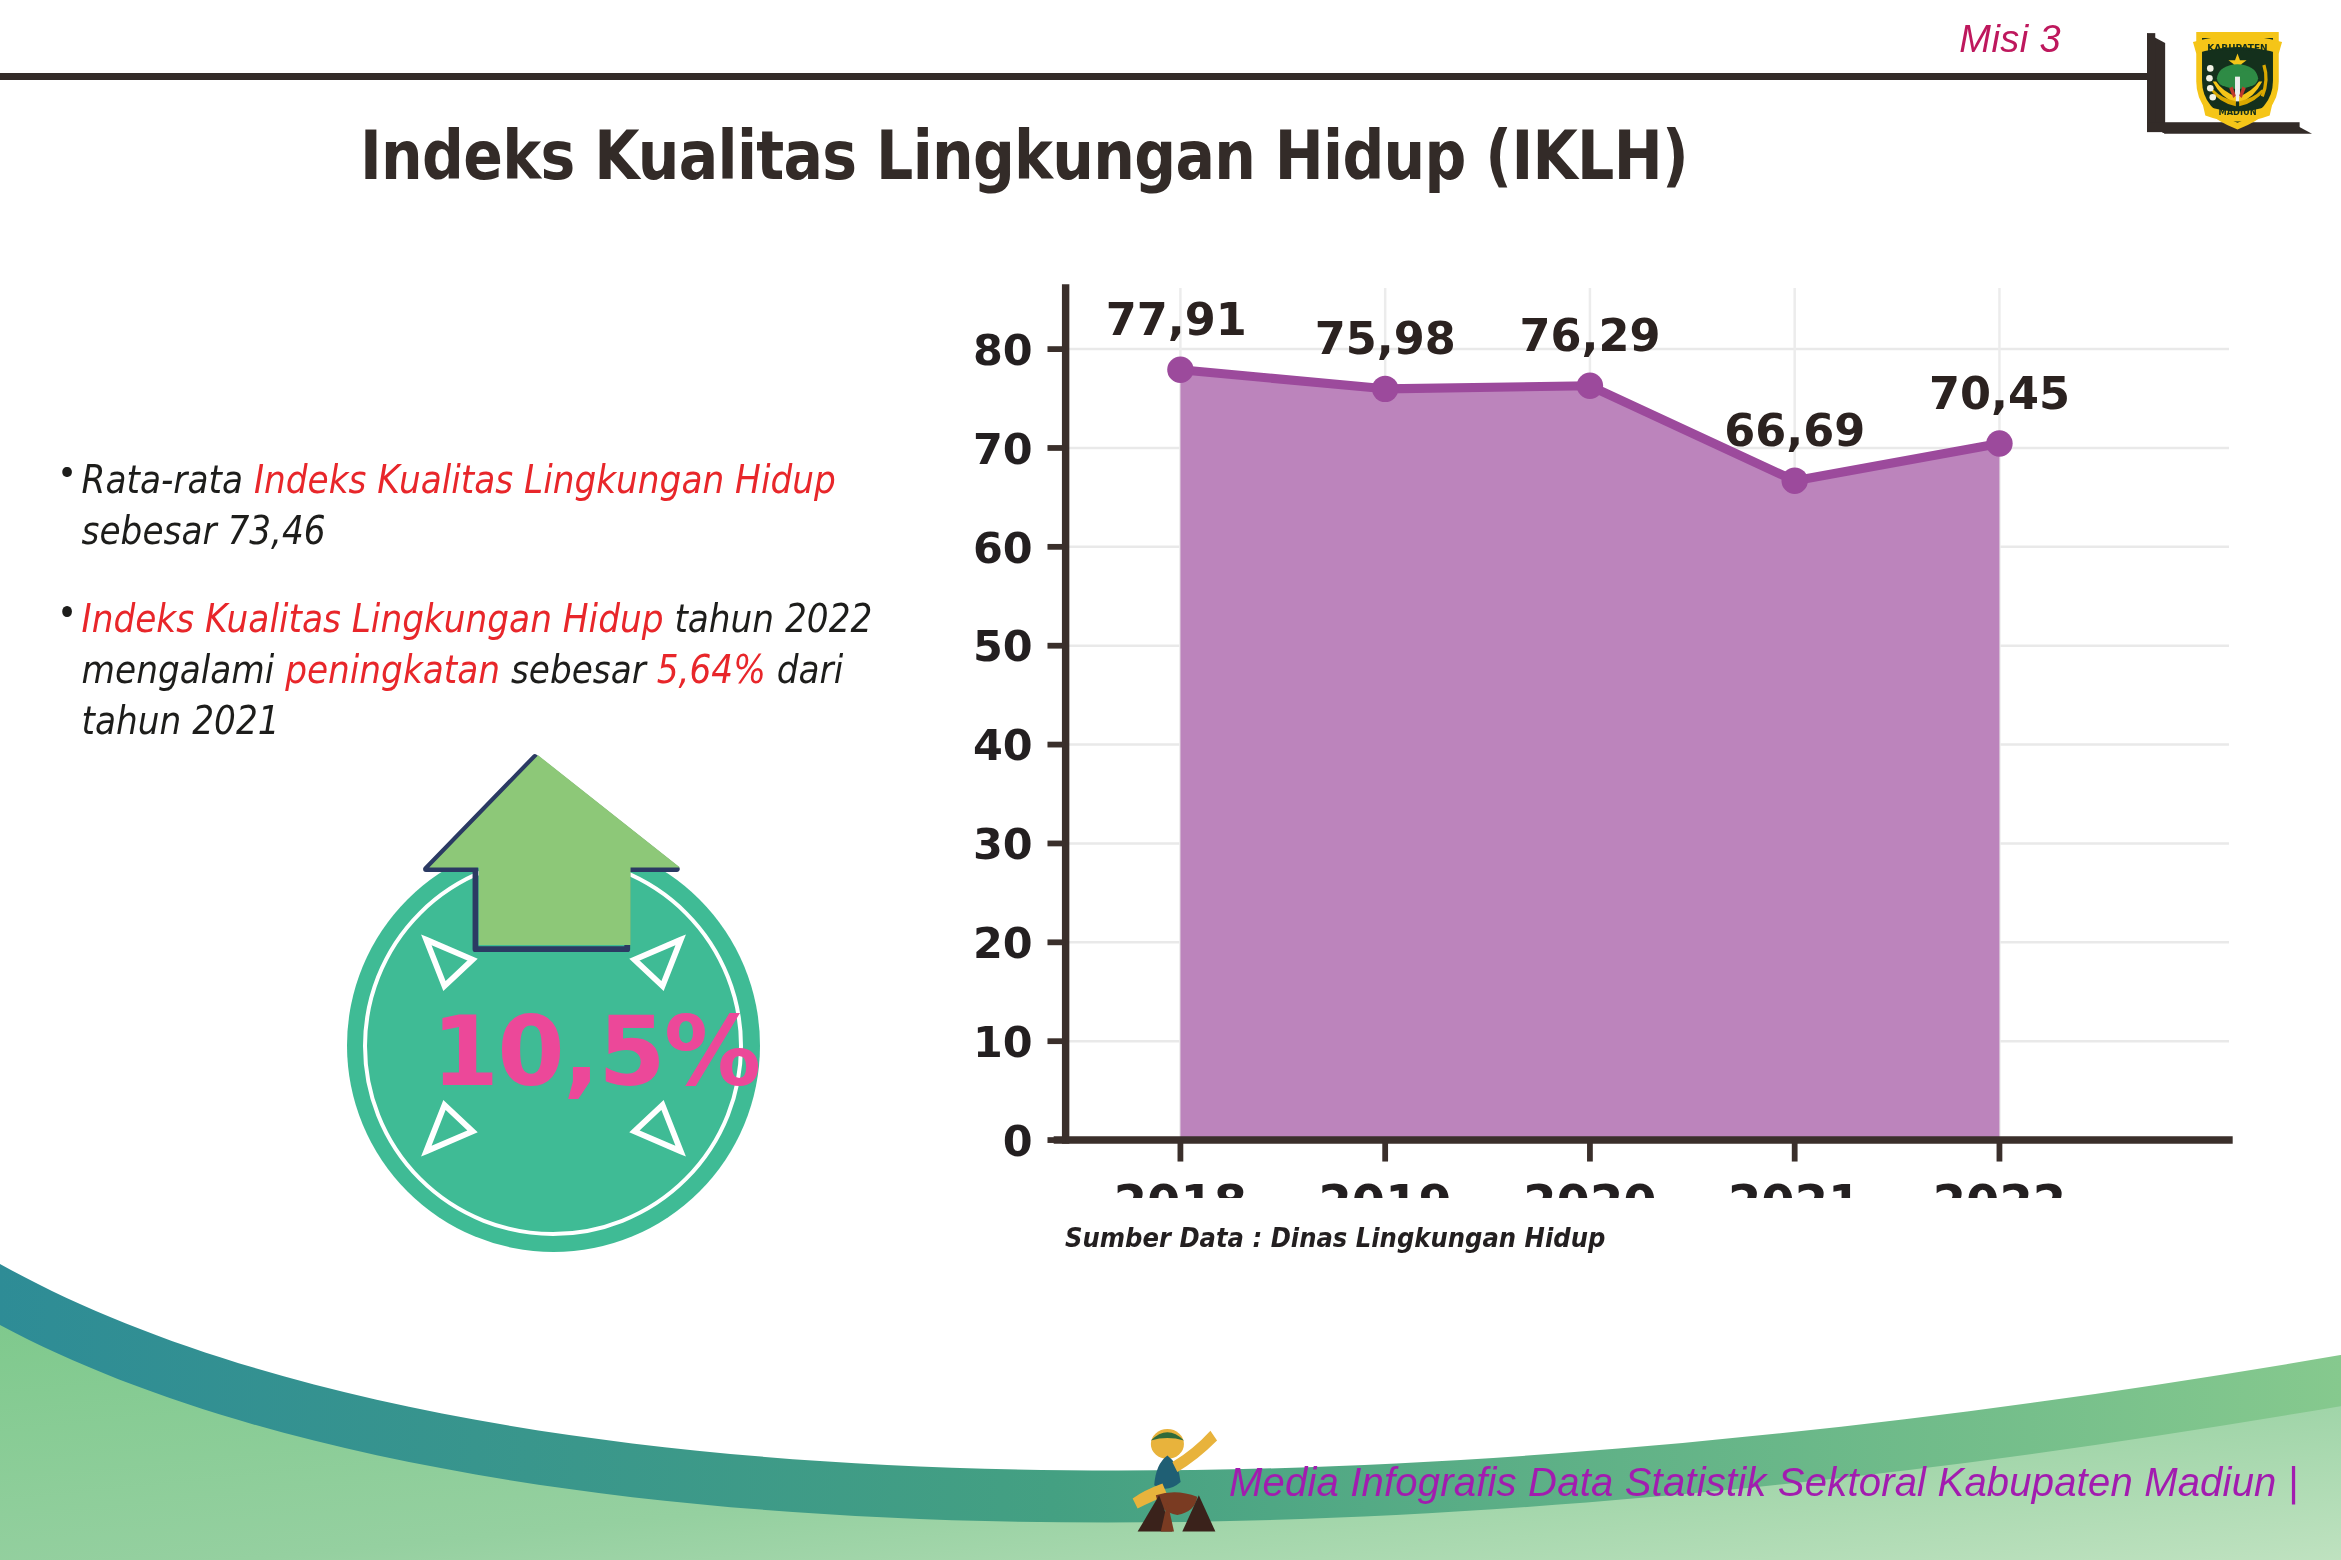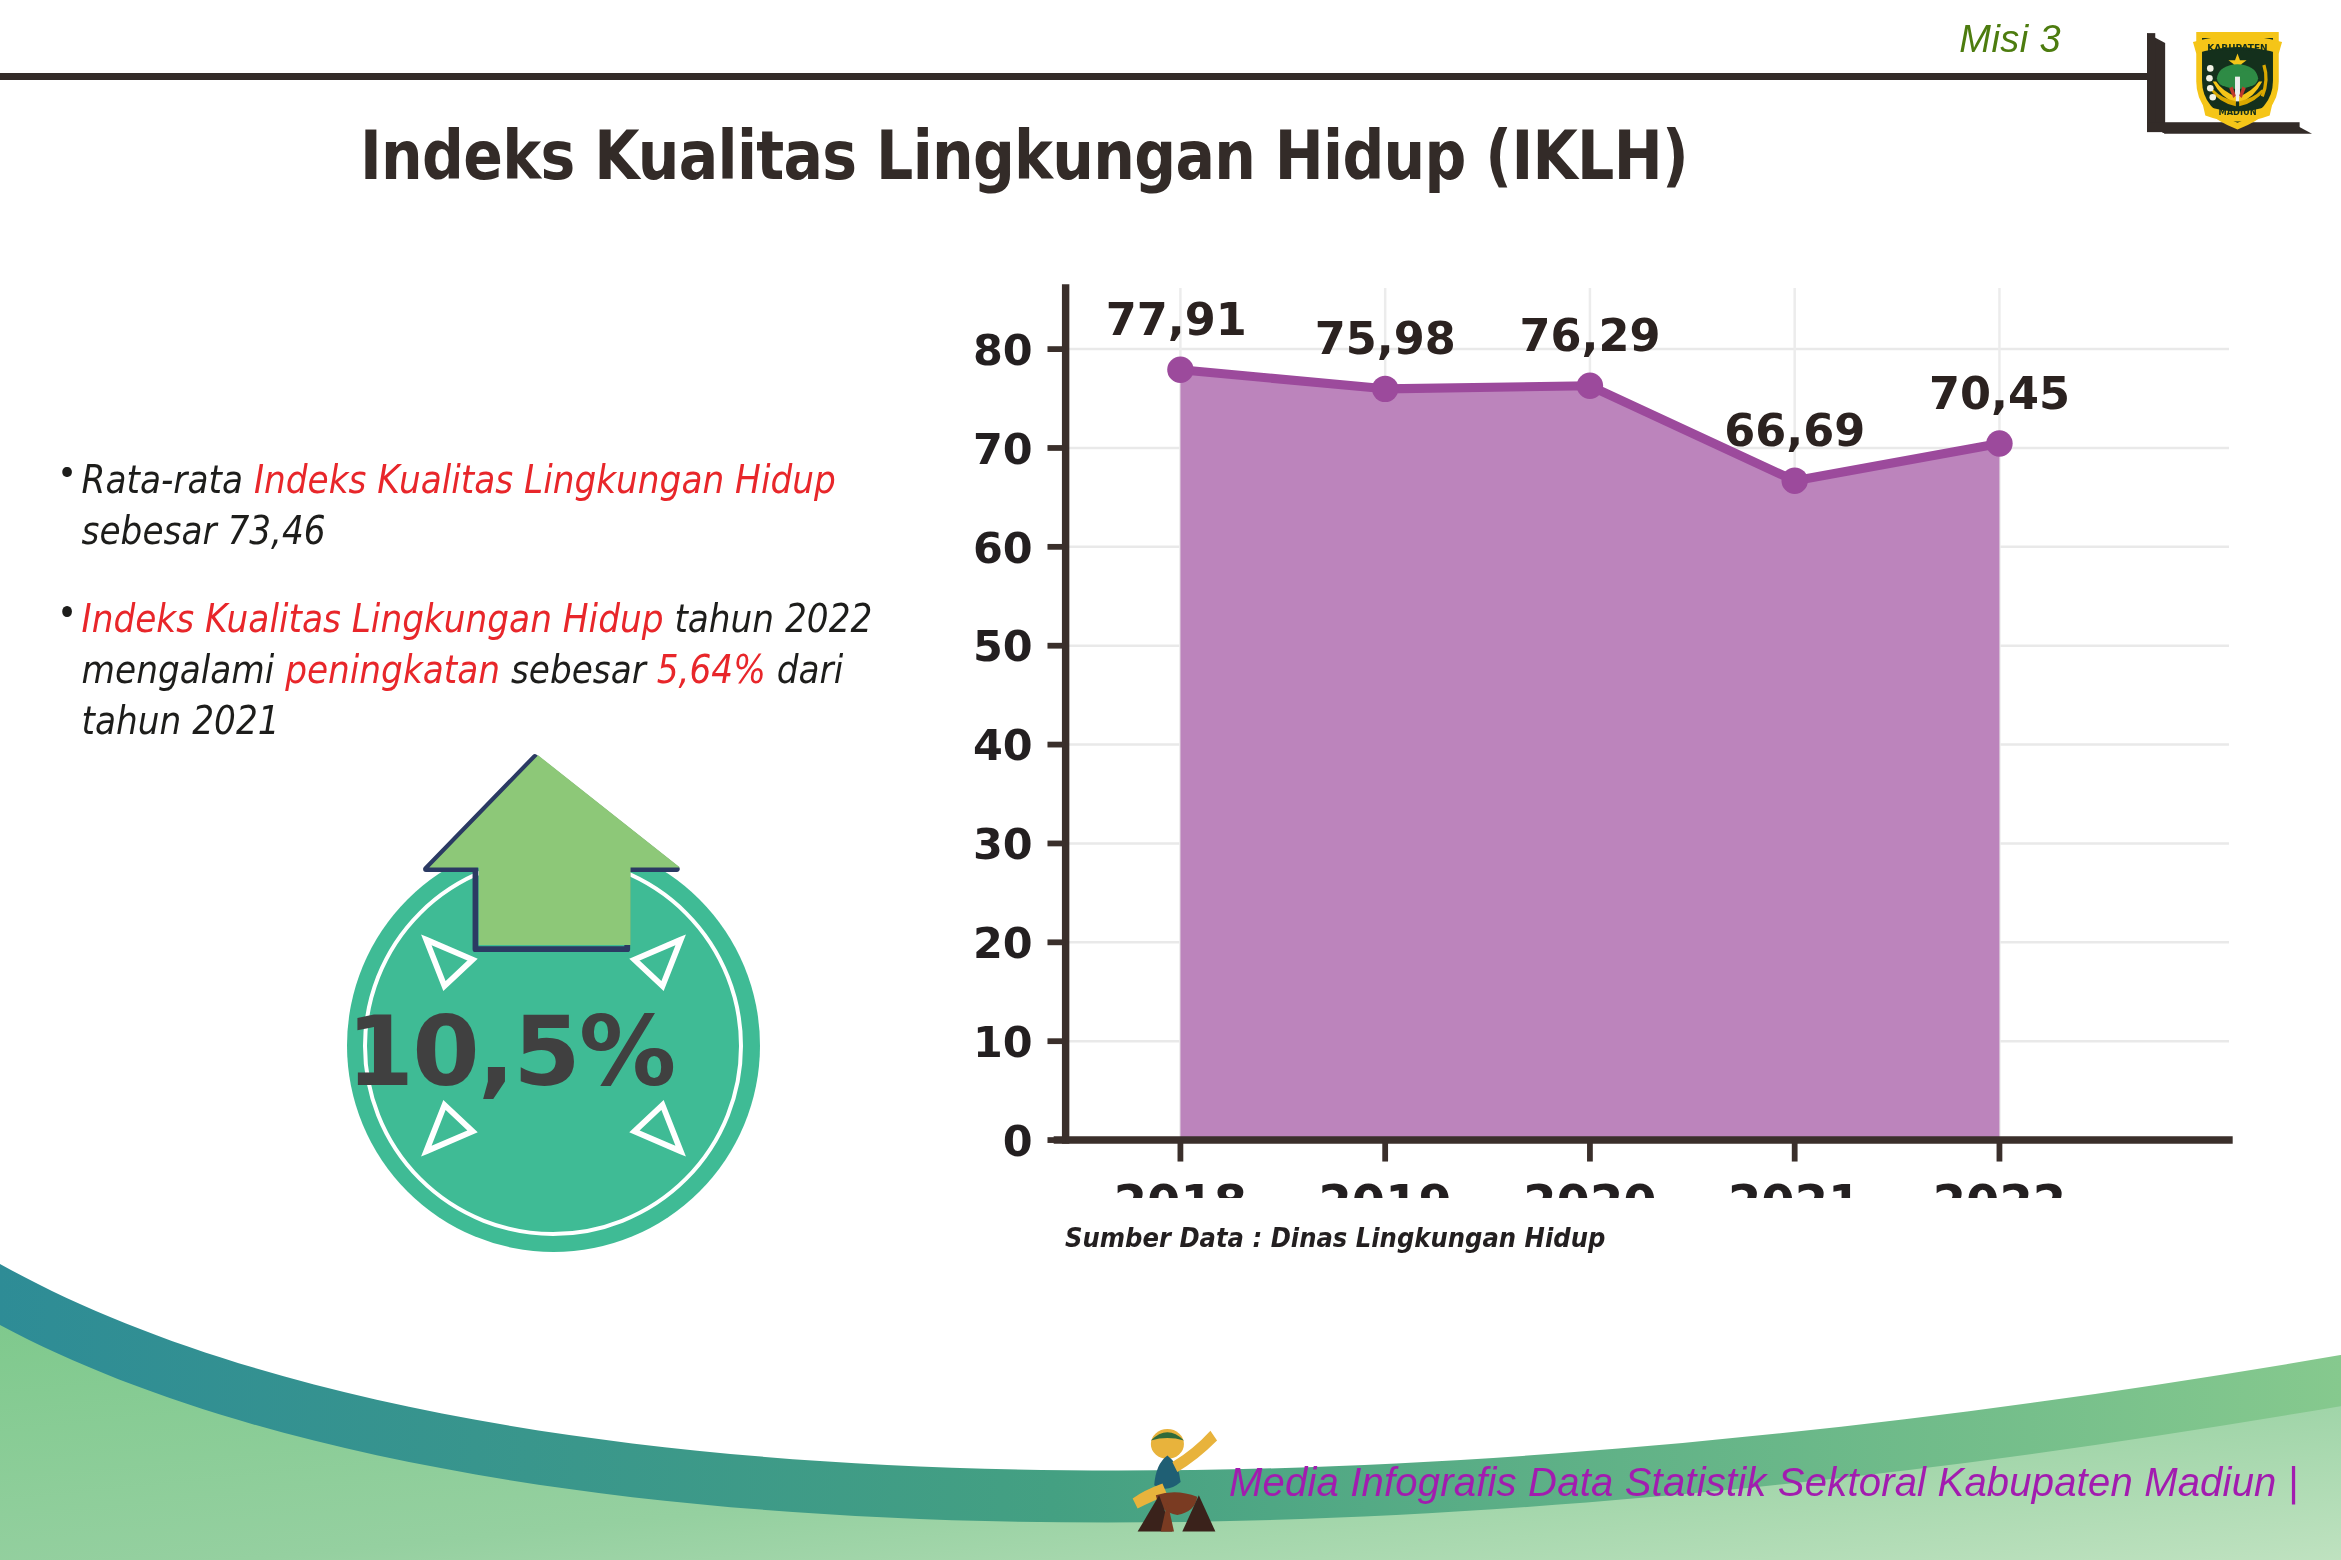--- a/index.html
+++ b/index.html
@@ -12,21 +12,21 @@
   }
 
   
   #header-rule {
     position:absolute; left:0; top:73px; width:2155px; height:7.4px;
     background:#332B28;
   }
   #misi-label {
     position:absolute; right:281px; top:18px;
     font-family:"Liberation Sans", sans-serif;
-    font-style:italic; font-size:38px; color:#4d7c0f;
+    font-style:italic; font-size:38px; color:#be185d;
     letter-spacing:0.4px; white-space:nowrap;
   }
   #corner-bracket {
     position:absolute; left:2147px; top:33px; width:198px; height:124px;
   }
 
   
   #kabupaten-logo {
     position:absolute; left:2188px; top:16.5px; width:99px; height:116px;
   }
@@ -84,23 +84,23 @@
   }
   #badge-ring {
     position:absolute; left:33px; top:109px;
     width:380px; height:380px; border-radius:50%;
     border:4.1px solid #ffffff;
     z-index:2;
   }
   #badge-ticks { position:absolute; left:16.5px; top:92px; width:413px; height:413px; z-index:2; }
   #badge-value {
     position:absolute; left:16.5px; top:248px; width:413px;
-    text-align:left; z-index:4;
+    text-align:right; z-index:4;
     font-family:"DejaVu Sans", sans-serif;
-    font-weight:bold; font-size:97px; color:#404040;
+    font-weight:bold; font-size:97px; color:#ec4899;
     letter-spacing:-1.7px;
   }
 
   
   #chart { position:absolute; left:974px; top:273px; width:1288px; height:925px; }
   #chart svg { display:block; }
   .ylabel {
     font-family:"DejaVu Sans", sans-serif; font-weight:bold;
     font-size:52px; fill:#231f20; text-anchor:end;
   }

